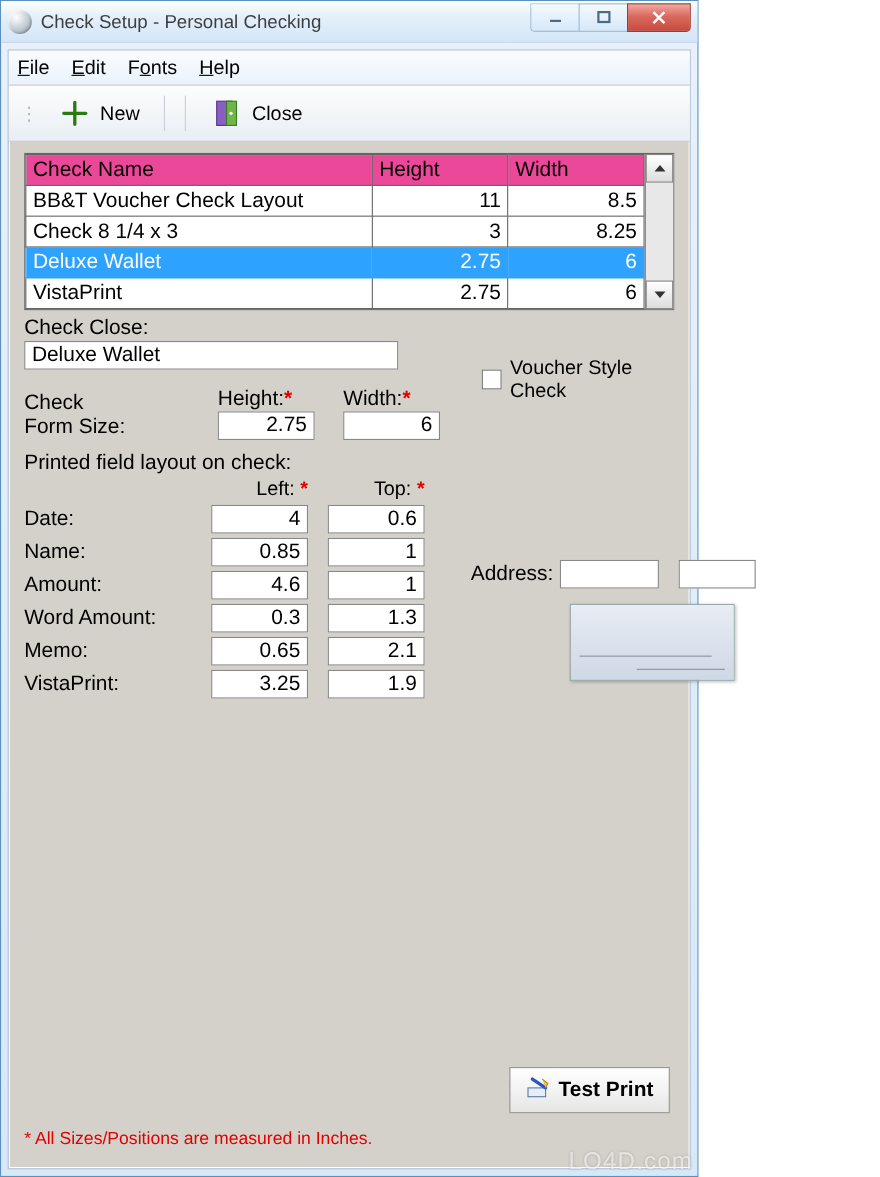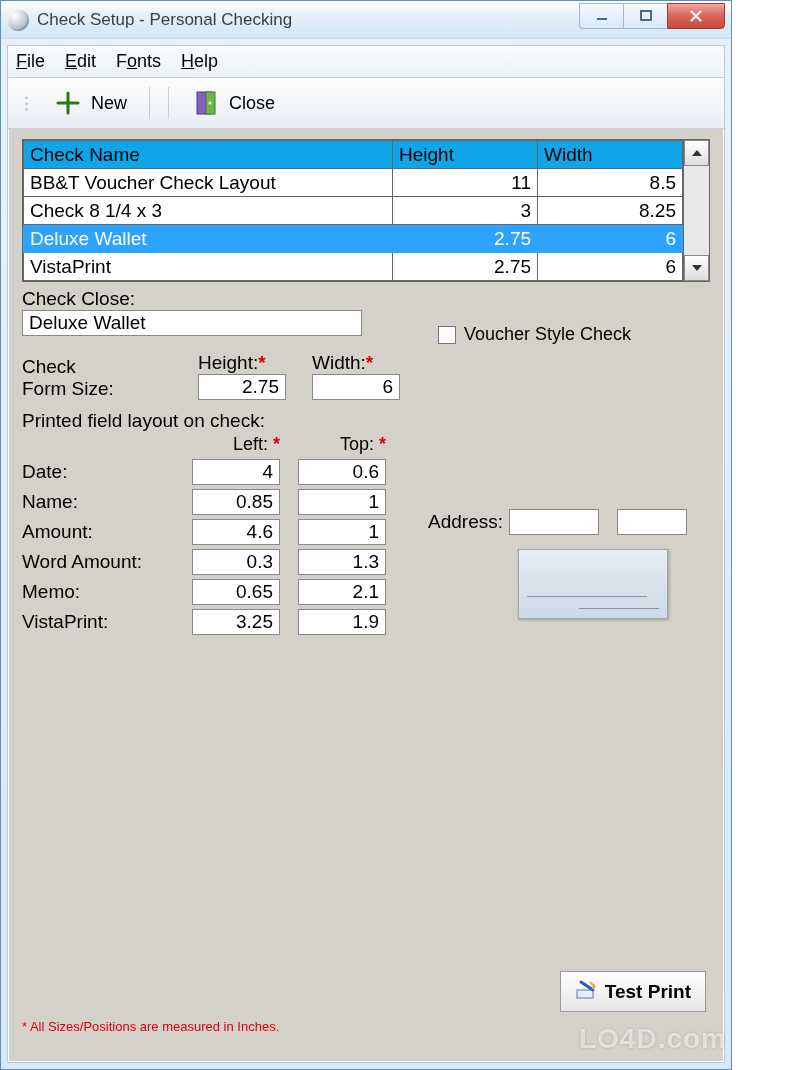--- a/index.html
+++ b/index.html
@@ -5,21 +5,21 @@
   * { box-sizing: border-box; }
   body {
     margin: 0; padding: 0;
     font-family: "Segoe UI", Tahoma, sans-serif;
     font-size: 17px;
     background: #fff;
     width: 800px; height: 1070px;
     overflow: hidden;
   }
   .window {
-    width: 732px; height: 1070px;
+    width: 635px; height: 1070px;
     border: 1px solid #5a8fbf;
     background: linear-gradient(#e8f1fb, #d7e8f9);
     display: flex; flex-direction: column;
     position: relative;
   }
   .titlebar {
     height: 38px;
     background: linear-gradient(#fdfefe, #e4eff9 40%, #d3e6f8);
     display: flex; align-items: center;
     padding: 0 6px;
@@ -79,21 +79,21 @@
   .tool-btn { display: flex; align-items: center; gap: 8px; padding: 2px 10px; font-size: 18px;}
   .tool-divider { width: 1px; height: 32px; background: #c8cfd6; margin: 0 6px;}
   .ticon { width: 30px; height: 30px; display: flex; align-items: center; justify-content: center;}
 
   .content { flex: 1; padding: 10px 14px 14px 14px; position: relative; color: #000; font-size: 18px;}
 
   
   .tbl-wrap { display: flex; border: 1px solid #666; background: #fff; margin-bottom: 6px;}
   .tbl { flex: 1; border-collapse: collapse; width: 100%; }
   .tbl th, .tbl td { border: 1px solid #666; padding: 2px 6px; font-weight: normal; text-align: left; font-size: 19px; height: 28px;}
-  .tbl th { background: #0ea5e9; }
+  .tbl th { background: #ec4899; }
   .tbl td.num { text-align: right; }
   .tbl tr.sel td { background: #2ea2ff; color: #fff; border-color: #2ea2ff;}
   .tbl-scroll { width: 26px; border-left: 1px solid #666; display: flex; flex-direction: column; background: #e8e8e8;}
   .sbtn { height: 26px; border: 1px solid #888; background: linear-gradient(#fff,#ddd); display:flex; align-items:center; justify-content:center;}
   .strack { flex:1; }
 
   .row { display: flex; align-items: center; margin-top: 6px; gap: 6px;}
   .lbl { font-size: 19px; }
   input.txt, .txtbox {
     border: 1px solid #888; background: #fff;
@@ -120,22 +120,22 @@
   .check-img::before, .check-img::after { content:""; position:absolute; background:#8892a2; height:1px; }
   .check-img::before { left:8px; right:20px; top:46px; }
   .check-img::after { left:60px; right:8px; top:58px; }
 
   .test-btn {
     position: absolute; right: 18px; bottom: 50px;
     border: 1px solid #999; background: linear-gradient(#fff,#e6e6e6);
     padding: 6px 14px; display: flex; align-items: center; gap: 8px;
     font-size: 19px; font-weight: bold;
   }
-  .footnote { position:absolute; left:14px; bottom:28px; color:#e00000; font-size:13px;text-align:right;}
-  .watermark { position: absolute; right: 4px; bottom: 14px; color: rgba(255,255,255,.6); font-size: 28px; font-weight: bold; letter-spacing: 1px; text-shadow: 0 0 3px rgba(0,0,0,.2); z-index: 50;}
+  .footnote { position:absolute; left:14px; bottom:17px; color:#e00000; font-size:16px;text-align:right;}
+  .watermark { position: absolute; right: 4px; bottom: 0; color: rgba(255,255,255,.6); font-size: 22px; font-weight: normal; letter-spacing: 1px; text-shadow: 0 0 3px rgba(0,0,0,.2); z-index: 50;}
 </style>
 </head>
 <body>
 
 <div class="window">
 
   <div class="titlebar">
     <div class="app-icon"></div>
     <div class="title">Check Setup - Personal Checking</div>
     <div class="win-controls">

